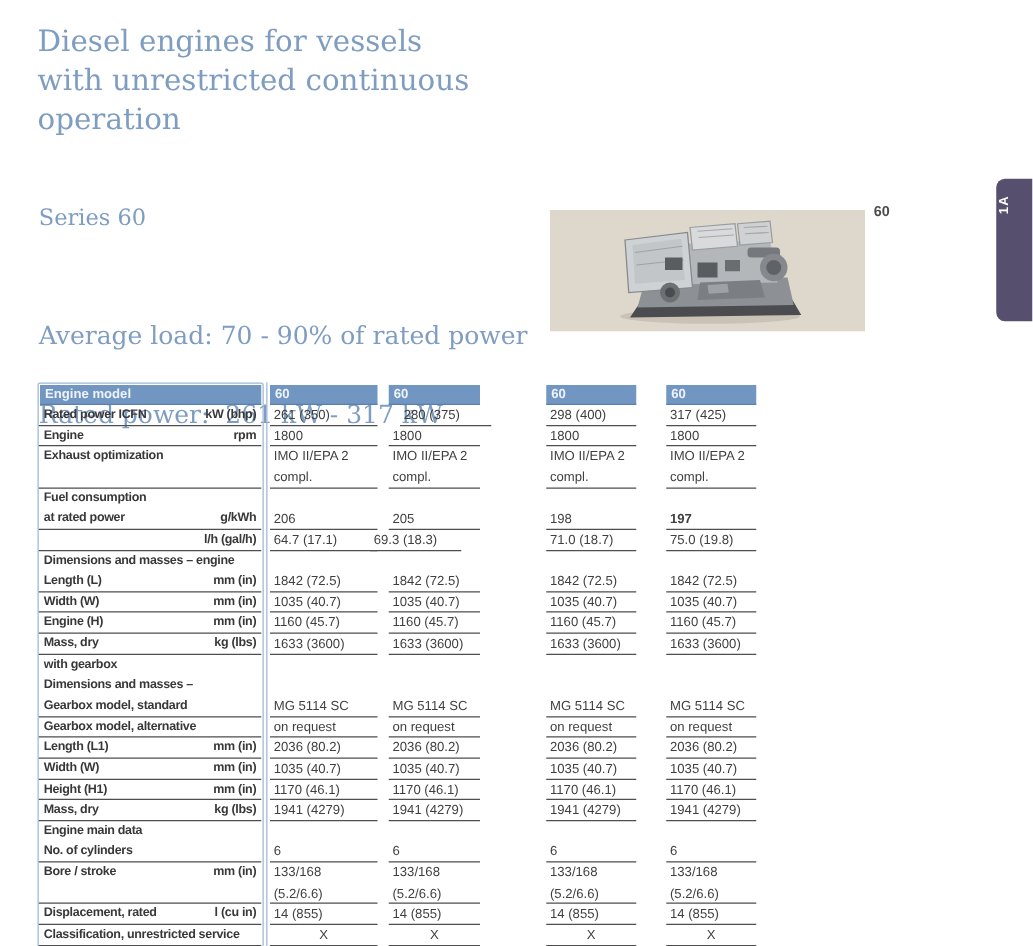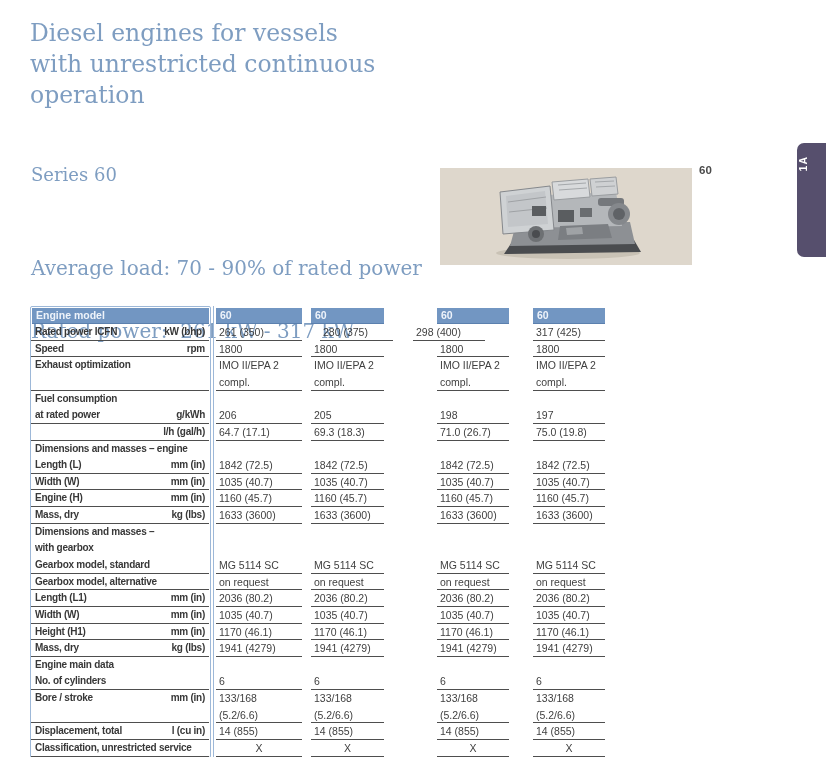--- a/index.html
+++ b/index.html
@@ -169,30 +169,30 @@
         <div class="lbl">
           <div>Rated power ICFN</div>
           <span class="unit">kW (bhp)</span>
         </div>
         <div class="val" style="left: 186px; width: 86px;">
           <div>261 (350)</div>
         </div>
         <div class="val" style="left: 290px; width: 73px;">
           <div>280 (375)</div>
         </div>
-        <div class="val" style="left: 383px; width: 72px;">
+        <div class="val" style="left: 407px; width: 72px;">
           <div>298 (400)</div>
         </div>
         <div class="val" style="left: 503px; width: 72px;">
           <div>317 (425)</div>
         </div>
       </div>
       <div class="trow">
         <div class="lbl">
-          <div>Speed</div>
+          <div>Engine</div>
           <span class="unit">rpm</span>
         </div>
         <div class="val" style="left: 186px; width: 86px;">
           <div>1800</div>
         </div>
         <div class="val" style="left: 281px; width: 73px;">
           <div>1800</div>
         </div>
         <div class="val" style="left: 407px; width: 72px;">
           <div>1800</div>
@@ -234,37 +234,37 @@
         </div>
         <div class="val" style="left: 186px; width: 86px;">
           <div>206</div>
         </div>
         <div class="val" style="left: 281px; width: 73px;">
           <div>205</div>
         </div>
         <div class="val" style="left: 407px; width: 72px;">
           <div>198</div>
         </div>
-        <div class="val" style="left: 503px; width: 72px;">
+        <div class="val" style="left: 503px; width: 72px; font-weight: bold;">
           <div>197</div>
         </div>
       </div>
       <div class="trow">
         <div class="lbl">
           <div></div>
           <span class="unit">l/h (gal/h)</span>
         </div>
         <div class="val" style="left: 186px; width: 86px;">
           <div>64.7 (17.1)</div>
         </div>
-        <div class="val" style="left: 281px; width: 73px;">
+        <div class="val" style="left: 266px; width: 73px;">
           <div>69.3 (18.3)</div>
         </div>
         <div class="val" style="left: 407px; width: 72px;">
-          <div>71.0 (26.7)</div>
+          <div>71.0 (18.7)</div>
         </div>
         <div class="val" style="left: 503px; width: 72px;">
           <div>75.0 (19.8)</div>
         </div>
       </div>
       <div class="trow">
         <div class="lbl sec">
           <div>Dimensions and masses – engine</div>
         </div>
       </div>
@@ -335,22 +335,22 @@
         </div>
         <div class="val" style="left: 407px; width: 72px;">
           <div>1633 (3600)</div>
         </div>
         <div class="val" style="left: 503px; width: 72px;">
           <div>1633 (3600)</div>
         </div>
       </div>
       <div class="trow d2">
         <div class="lbl sec">
+          <div>with gearbox</div>
           <div>Dimensions and masses –</div>
-          <div>with gearbox</div>
         </div>
       </div>
       <div class="trow">
         <div class="lbl">
           <div>Gearbox model, standard</div>
         </div>
         <div class="val" style="left: 186px; width: 86px;">
           <div>MG 5114 SC</div>
         </div>
         <div class="val" style="left: 281px; width: 73px;">
@@ -491,21 +491,21 @@
           <div>133/168</div>
           <div>(5.2/6.6)</div>
         </div>
         <div class="val" style="left: 503px; width: 72px;">
           <div>133/168</div>
           <div>(5.2/6.6)</div>
         </div>
       </div>
       <div class="trow">
         <div class="lbl">
-          <div>Displacement, total</div>
+          <div>Displacement, rated</div>
           <span class="unit">l (cu in)</span>
         </div>
         <div class="val" style="left: 186px; width: 86px;">
           <div>14 (855)</div>
         </div>
         <div class="val" style="left: 281px; width: 73px;">
           <div>14 (855)</div>
         </div>
         <div class="val" style="left: 407px; width: 72px;">
           <div>14 (855)</div>

